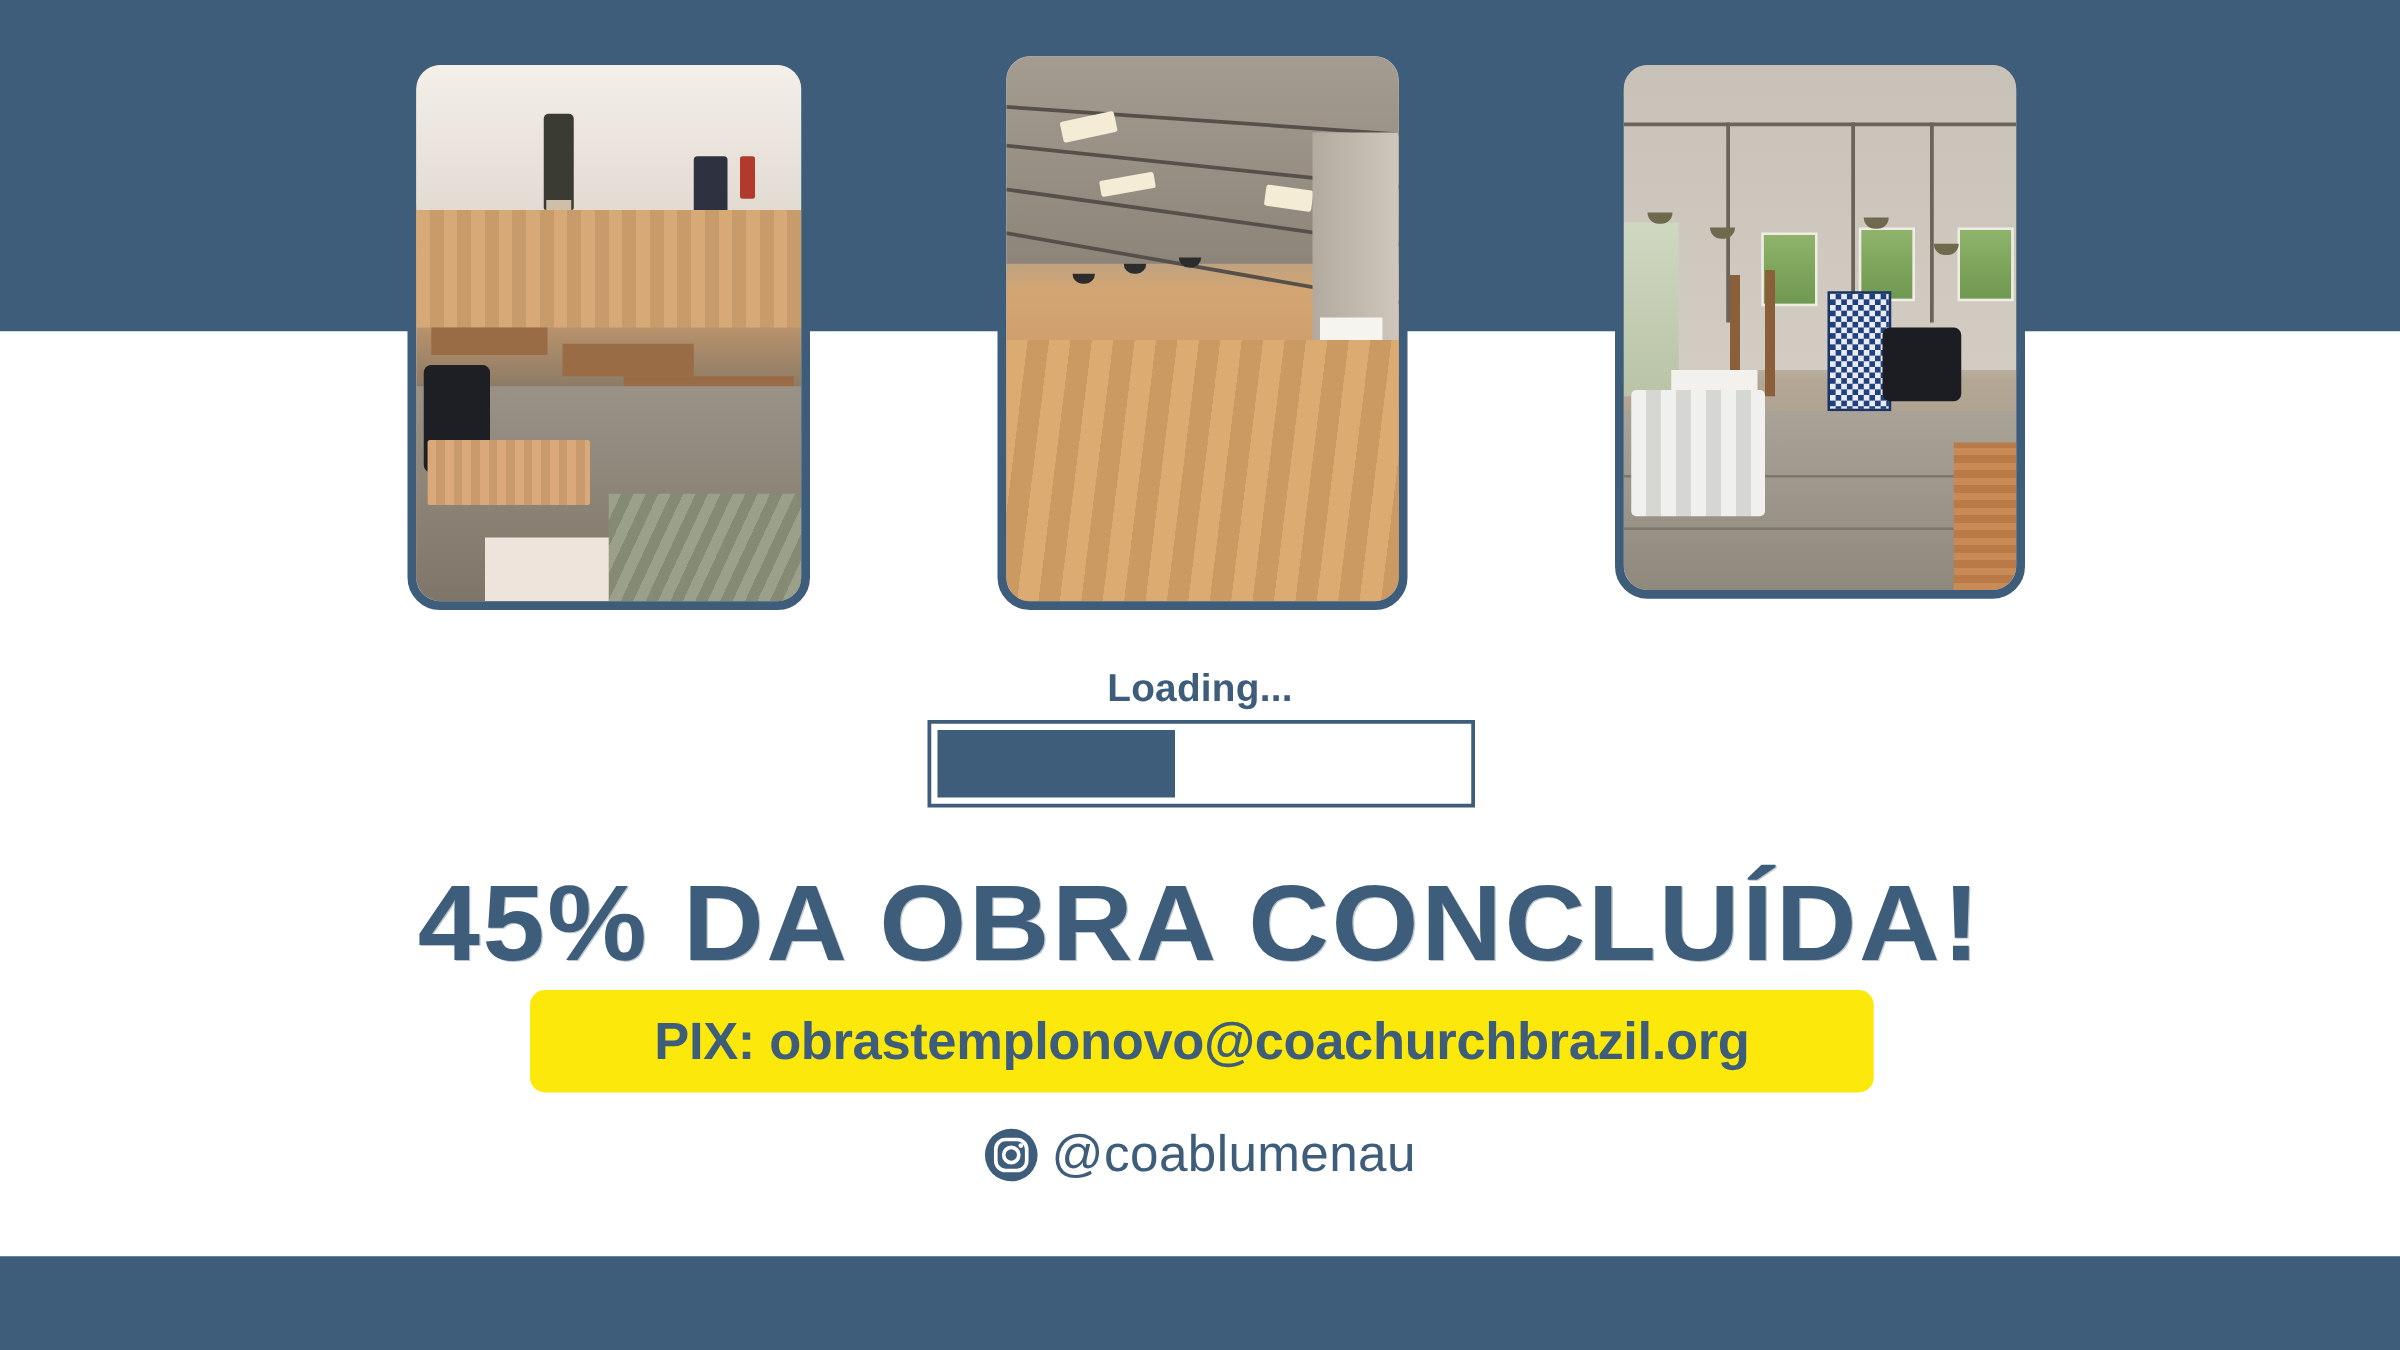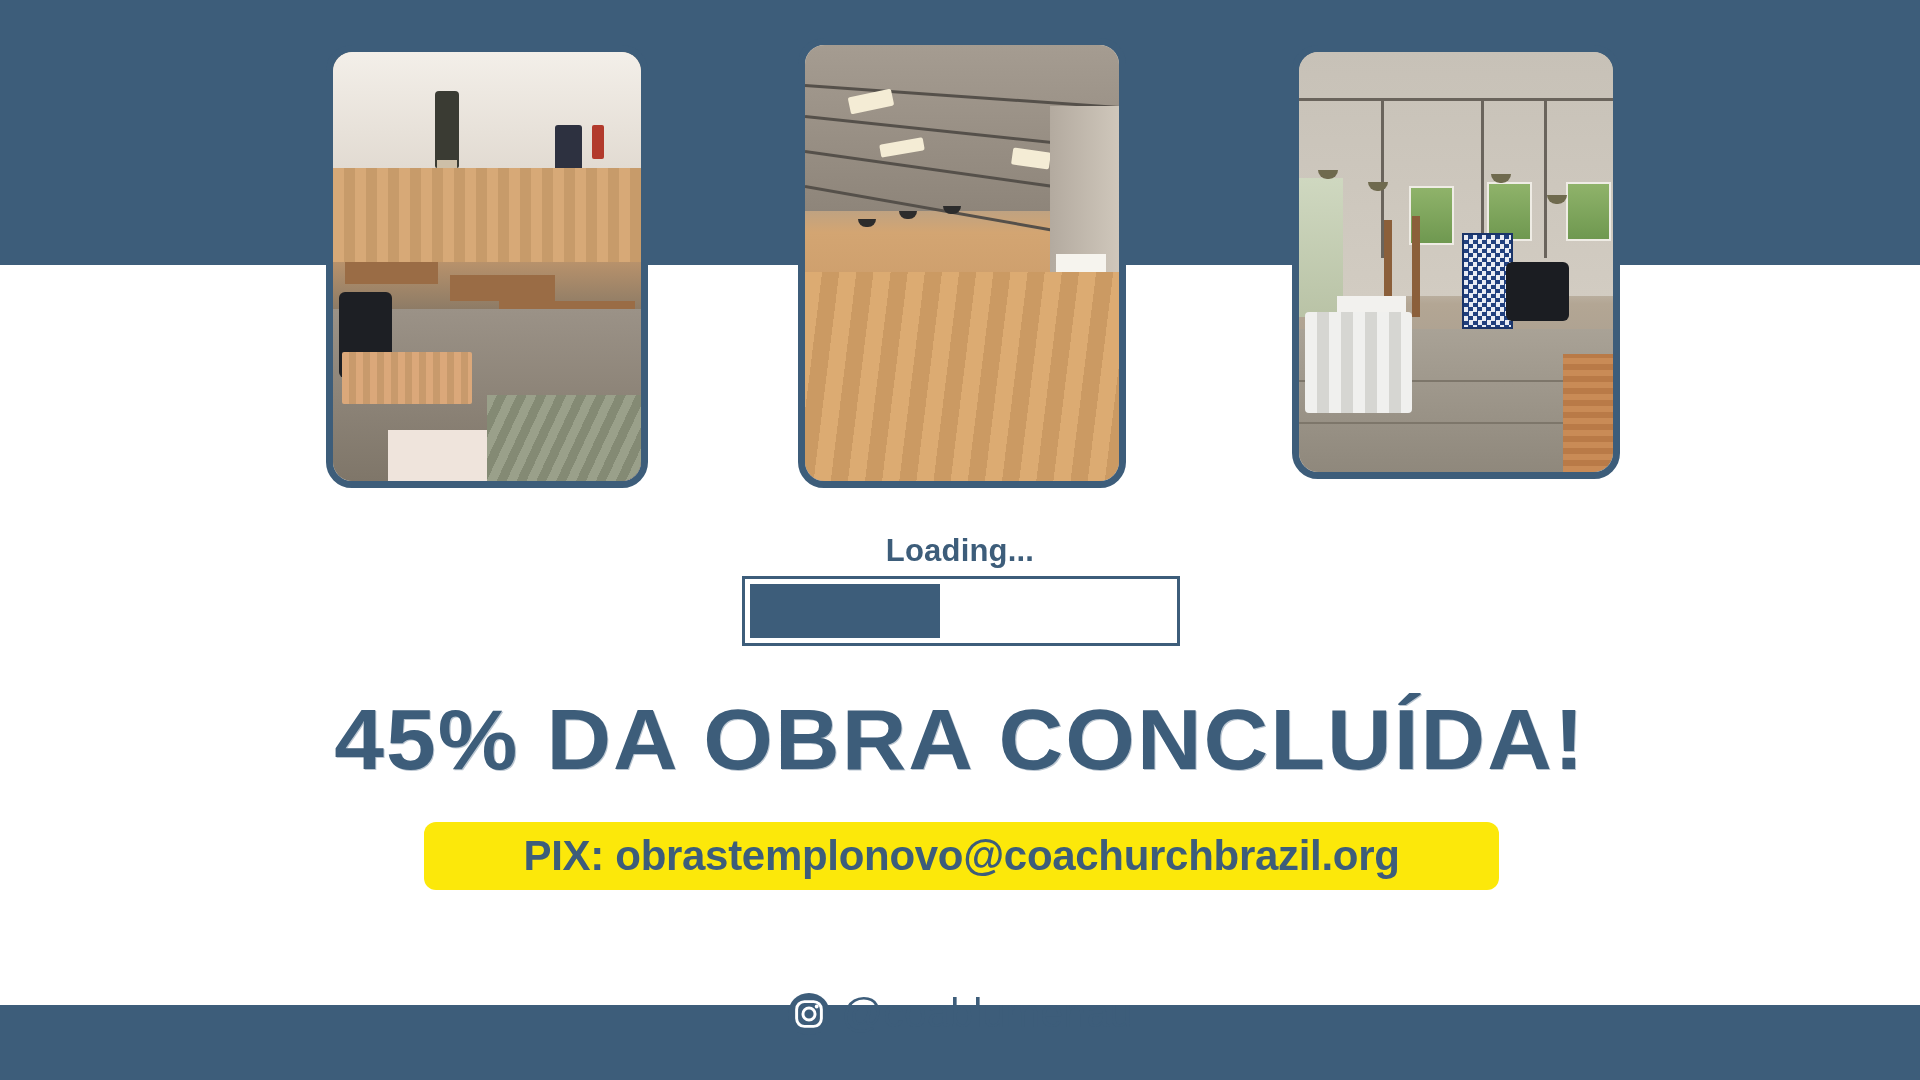--- a/index.html
+++ b/index.html
@@ -174,41 +174,41 @@
     color: #3d5d7a;
     letter-spacing: 2px;
     transform: scaleX(1.04);
     white-space: nowrap;
     text-shadow: 1px 1px 0 rgba(61,93,122,.35);
   }
 
   
   .pix-banner {
     position: absolute;
-    left: 424px; top: 822px;
-    width: 1075px; height: 68px;
+    left: 424px; top: 792px;
+    width: 1075px; height: 82px;
     background: #FCE80A;
     border-radius: 12px;
     display: flex;
     align-items: center;
     justify-content: center;
     box-sizing: border-box;
   }
   .pix-text {
     font-size: 42px;
     font-weight: bold;
     color: #3d5d7a;
     letter-spacing: -0.3px;
     white-space: nowrap;
   }
 
   
   .insta-row {
     position: absolute;
-    left: 0; top: 990px;
+    left: 0; top: 900px;
     width: 1920px;
     display: flex;
     align-items: center;
     justify-content: center;
     gap: 10px;
   }
   .insta-icon { width: 44px; height: 44px; display: block; flex: 0 0 auto; }
   .insta-handle {
     font-size: 41px;
     color: #3d5d7a;

